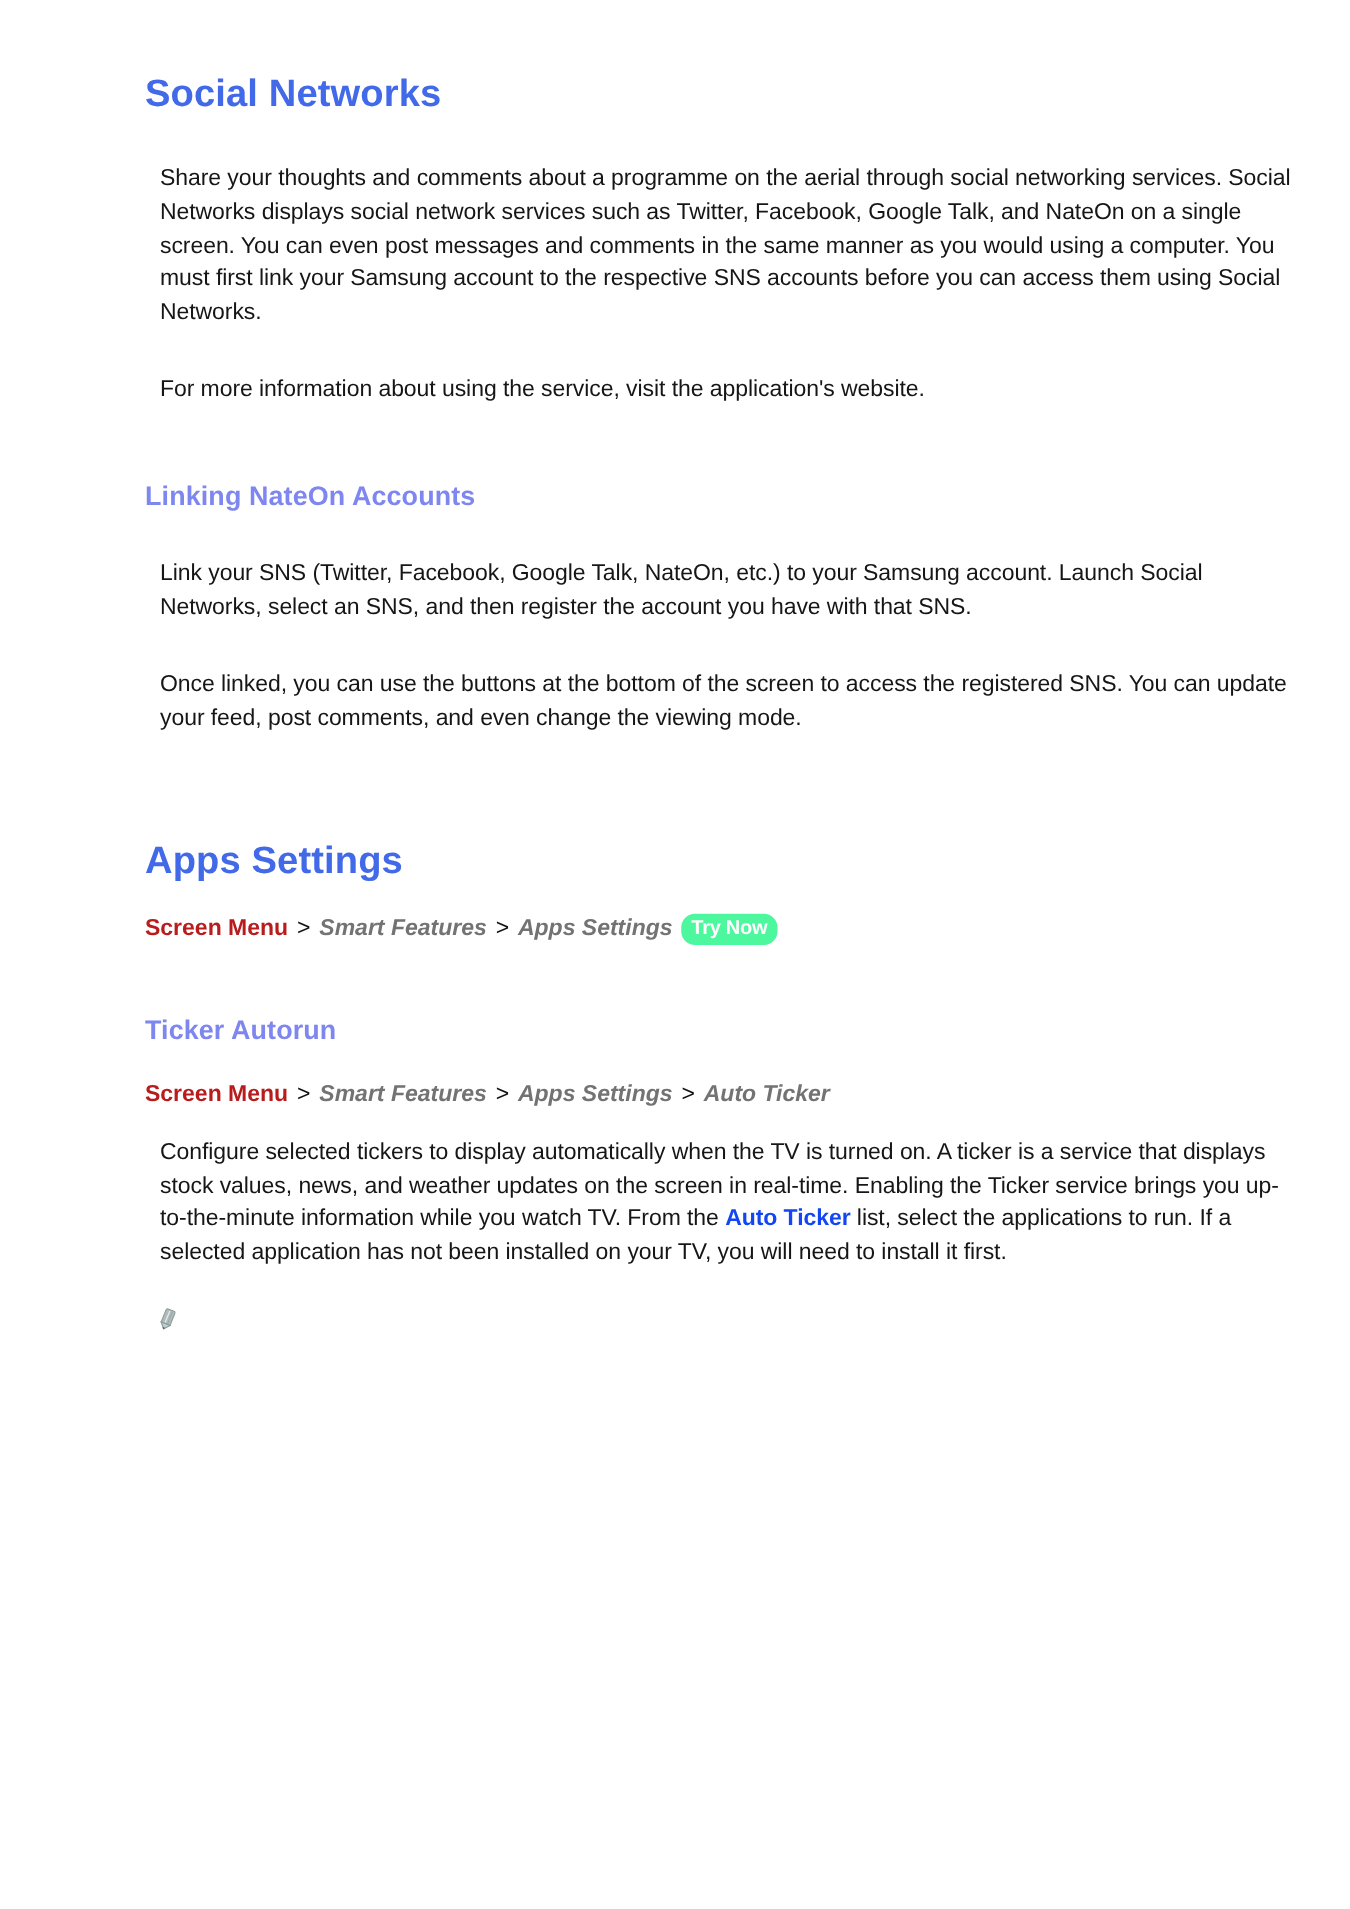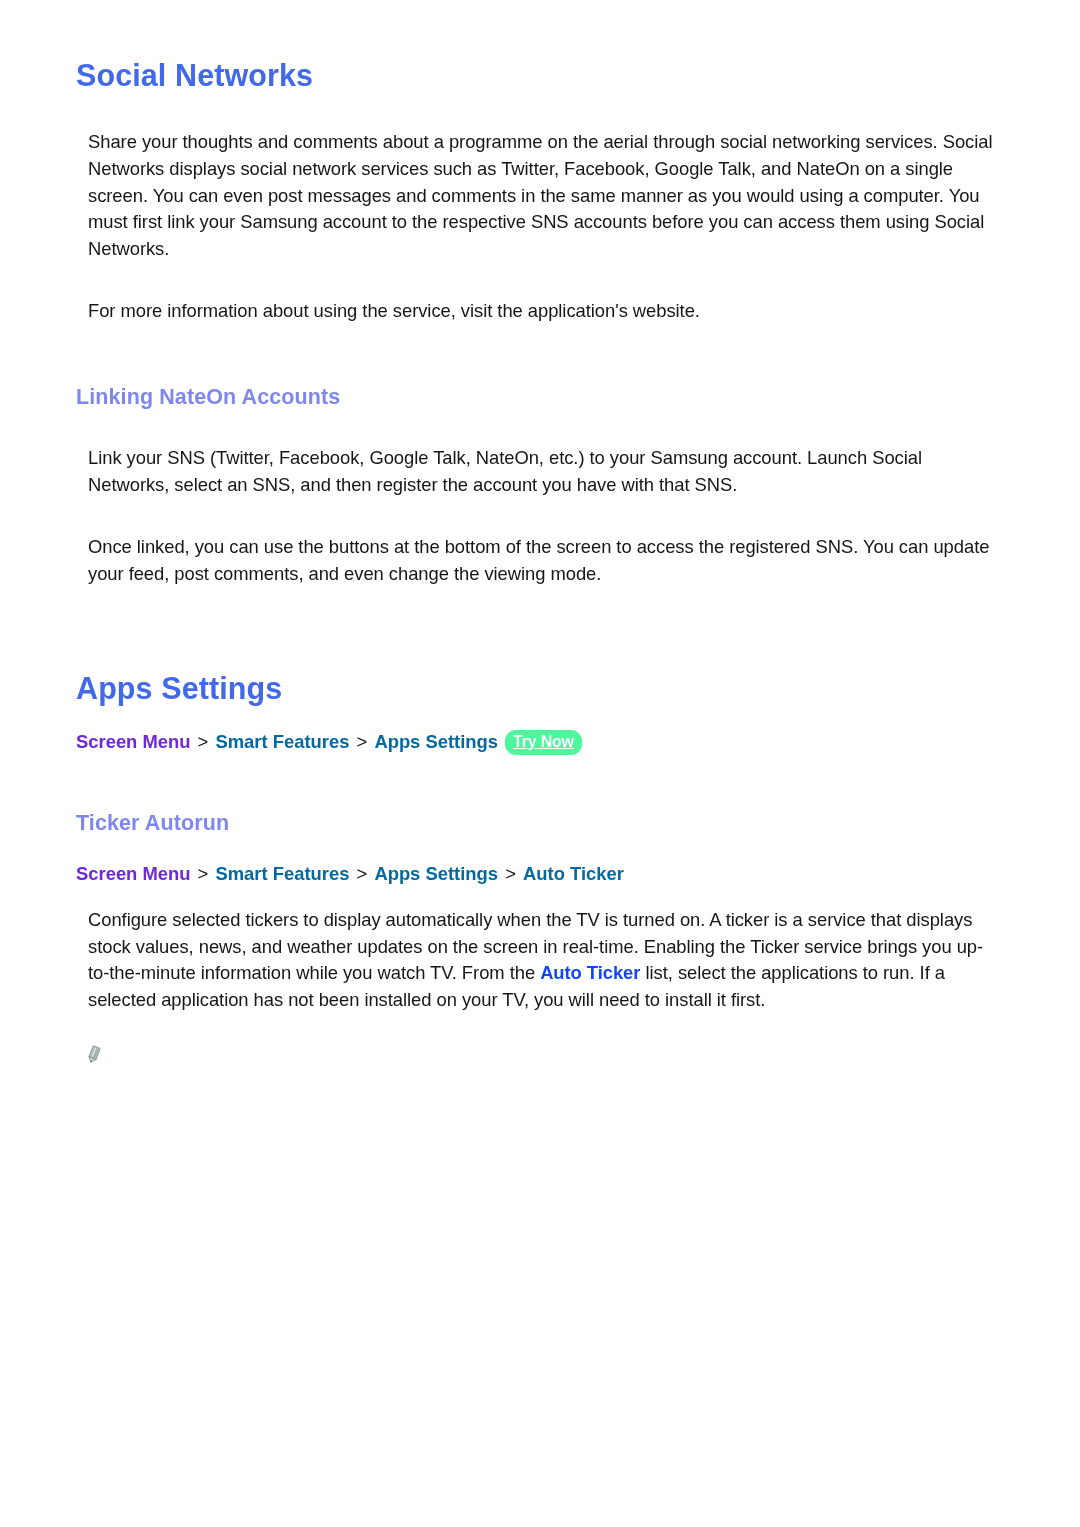--- a/index.html
+++ b/index.html
@@ -15,21 +15,21 @@
     color: #161616;
     -webkit-font-smoothing: antialiased;
     overflow: hidden;
   }
 
   .page {
     position: relative;
     width: 878px;
     height: 1527px;
     box-sizing: border-box;
-    padding: 58px 75px 0 76px;
+    padding: 58px 75px 0 116px;
   }
 
   .content {
     width: 930px;
   }
 
   
   h1.section-title {
     font-size: 30.5px;
     font-weight: bold;
@@ -63,46 +63,46 @@
   
   .breadcrumb {
     font-size: 18.4px;
     line-height: 1.5;
     margin: 0;
     padding: 0;
     white-space: nowrap;
   }
   .bc-root {
     font-weight: bold;
-    color: #6d28d9;
+    color: #b91c1c;
   }
   .bc-sep {
     color: #111111;
     font-weight: normal;
     padding: 0 2px;
   }
   .bc-link {
     font-weight: bold;
-    color: #0369a1;
+    color: #737373;
+    font-style: italic;
   }
 
   .try-now {
     display: inline-block;
     background: #4df79e;
     color: #ffffff;
     font-size: 16px;
     font-weight: bold;
     line-height: 1;
     padding: 4px 8px 5px 8px;
     border-radius: 11px;
     margin-left: 7px;
     position: relative;
     top: -1px;
     letter-spacing: -0.2px;
-    text-decoration: underline;
   }
 
   
   .inline-link {
     color: #1246f5;
     font-weight: bold;
   }
 
   
   .note {

